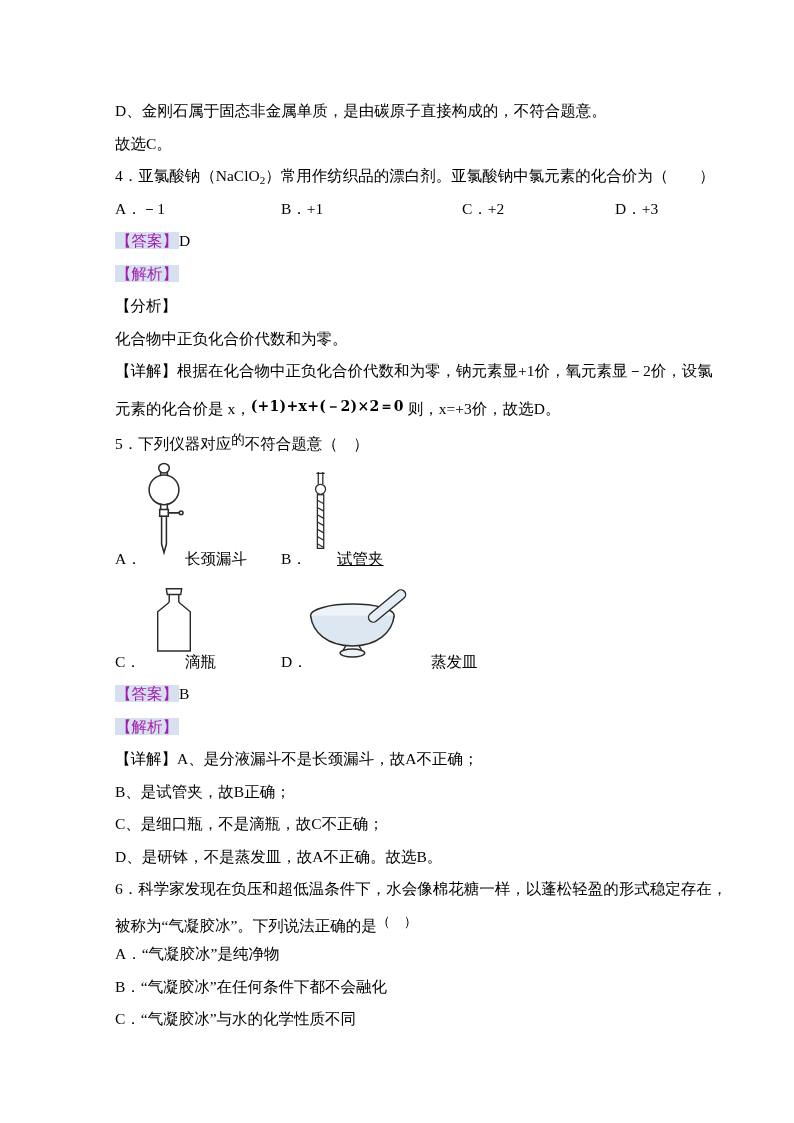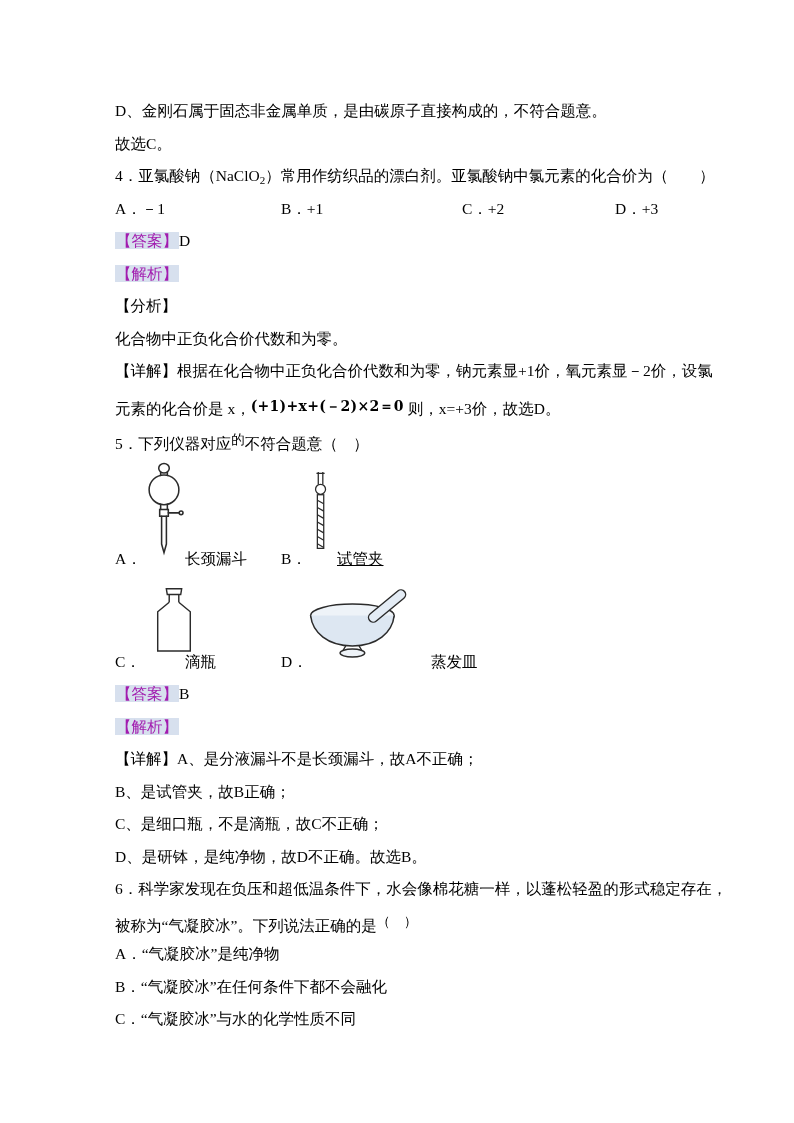--- a/index.html
+++ b/index.html
@@ -110,21 +110,21 @@
     <span class="elabel n-d">蒸发皿</span>
   </div>
 
   <div class="line"><span class="hl">【答案】</span><span>B</span></div>
 
   <div class="line"><span class="hl">【解析】</span></div>
 
   <div class="line">【详解】A、是分液漏斗不是长颈漏斗，故A不正确；</div>
   <div class="line">B、是试管夹，故B正确；</div>
   <div class="line">C、是细口瓶，不是滴瓶，故C不正确；</div>
-  <div class="line">D、是研钵，是纯净物，故D不正确。故选B。</div>
+  <div class="line">D、是研钵，不是蒸发皿，故A不正确。故选B。</div>
 
   <div class="line">6．科学家发现在负压和超低温条件下，水会像棉花糖一样，以蓬松轻盈的形式稳定存在，</div>
   <div class="line"><span>被称为“气凝胶冰”。下列说法正确的是</span><span class="raised">（　）</span></div>
 
   <div class="line">A．“气凝胶冰”是纯净物</div>
   <div class="line">B．“气凝胶冰”在任何条件下都不会融化</div>
   <div class="line">C．“气凝胶冰”与水的化学性质不同</div>
 
 </div>
 

